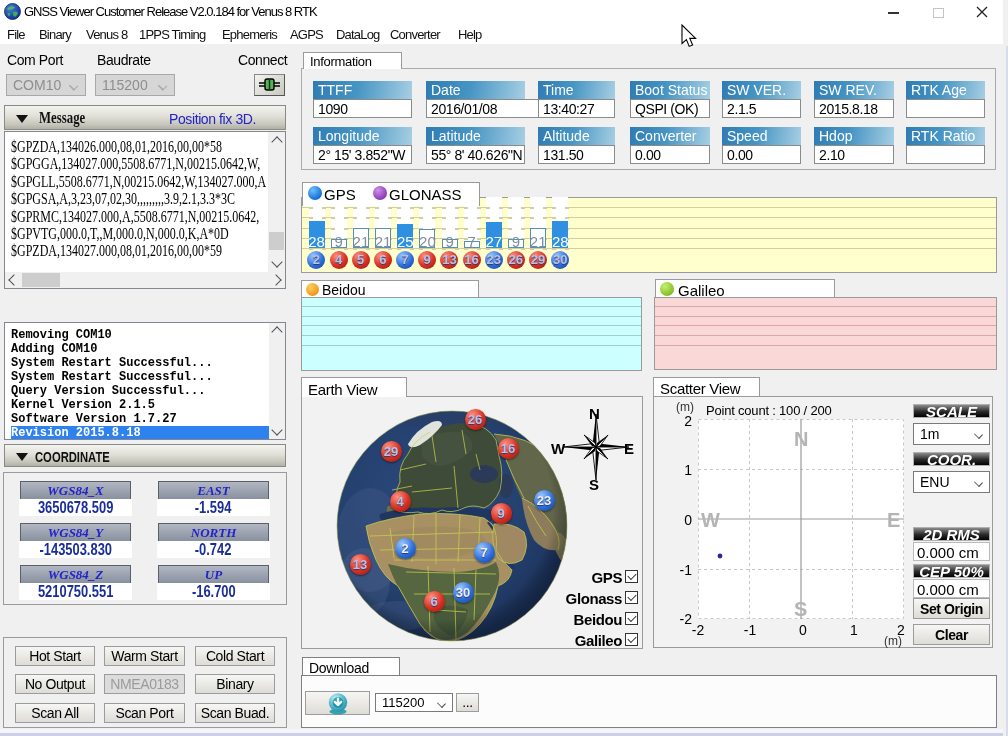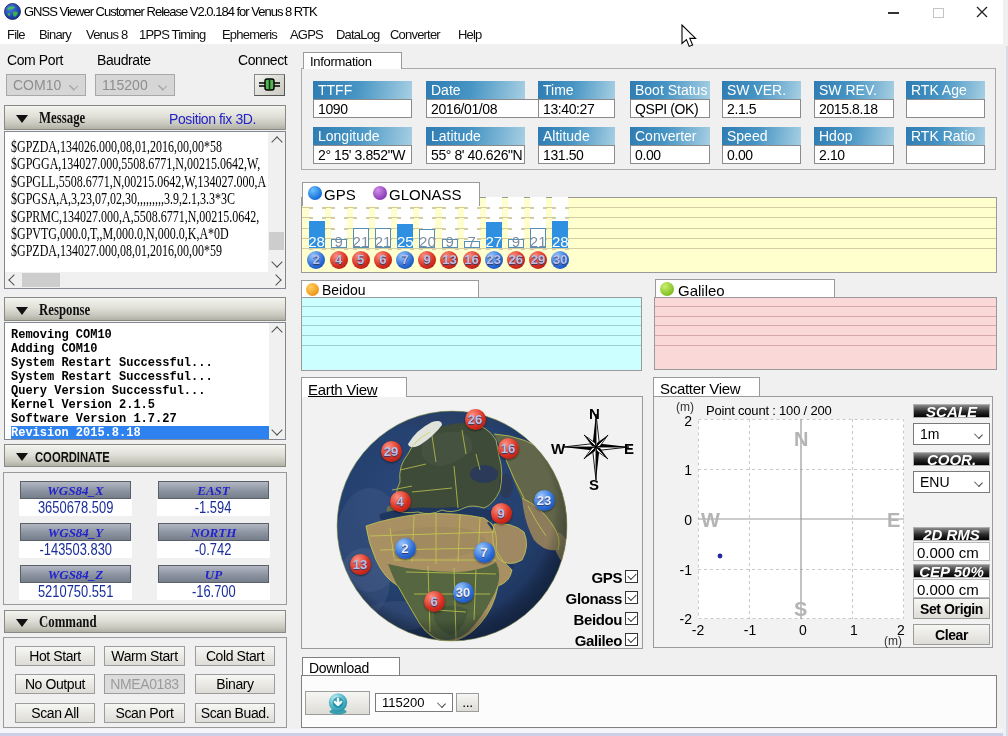--- a/index.html
+++ b/index.html
@@ -35,22 +35,22 @@
   .tab{box-sizing:border-box;background:#fff;border:1px solid #9a9a9a;border-bottom:none;
        font-size:14px;letter-spacing:-0.3px;color:#000;padding:2px 0 0 6px;}
   .gbox{box-sizing:border-box;border:1px solid #aaa;}
   
   .btn{box-sizing:border-box;border:1px solid #9c9c9c;background:linear-gradient(180deg,#f6f6f4,#dedcd6);
        font-size:14px;letter-spacing:-0.4px;color:#000;text-align:center;}
   
   .chead{box-sizing:border-box;border:1px solid #5a6068;
          background:linear-gradient(180deg,#b2b7c2 0%,#8c94a2 55%,#767e8c 100%);
          color:#2222cc;font-family:"Liberation Serif",serif;font-weight:bold;font-style:italic;
-         font-size:13px;text-align:center;height:18px;padding-top:1px;}
-  .cval{background:#fff;color:#1a2e99;font-size:17px;line-height:17px;text-align:center;height:17px;}
+         font-size:13px;text-align:center;height:30px;padding-top:1px;}
+  .cval{background:#fff;color:#1a2e99;font-size:17px;line-height:17px;text-align:center;height:17px;font-weight:bold;}
   
   .dkhead{box-sizing:border-box;border:1px solid #b0b0b0;
           background:linear-gradient(180deg,#8a8a8a 0%,#2a2a2a 55%,#000 100%);
           color:#fff;font-weight:bold;font-style:italic;font-size:15px;text-align:center;}
   .ball{position:absolute;border-radius:50%;text-align:center;font-weight:bold;}
   .cb{width:13px;height:13px;box-sizing:border-box;border:1.4px solid #333;background:#fff;}
   .cb:after{content:"";position:absolute;left:2px;top:2px;width:7px;height:4px;
      border-left:1.8px solid #333;border-bottom:1.8px solid #333;transform:rotate(-45deg);}
 </style>
 </head>
@@ -127,24 +127,20 @@
   <div class="abs" style="left:268px;top:132px;width:17px;height:140px;background:#f0f0f0;"></div>
   <div class="abs" style="left:273px;top:138px;width:7px;height:7px;border-right:1.4px solid #505050;border-bottom:1.4px solid #505050;transform:rotate(-135deg);"></div>
   <div class="abs" style="left:273px;top:258px;width:7px;height:7px;border-right:1.4px solid #505050;border-bottom:1.4px solid #505050;transform:rotate(45deg);"></div>
   <div class="abs" style="left:269px;top:232px;width:15px;height:18px;background:#cdcdcd;"></div>
 
   <div class="abs" style="left:5px;top:272px;width:280px;height:16px;background:#f0f0f0;"></div>
   <div class="abs" style="left:10px;top:276px;width:7px;height:7px;border-right:1.4px solid #505050;border-bottom:1.4px solid #505050;transform:rotate(135deg);"></div>
   <div class="abs" style="left:272px;top:276px;width:7px;height:7px;border-right:1.4px solid #505050;border-bottom:1.4px solid #505050;transform:rotate(-45deg);"></div>
   <div class="abs" style="left:22px;top:273px;width:38px;height:14px;background:#cdcdcd;"></div>
 
-  <div class="abs sech" style="left:4px;top:297px;width:282px;height:24px;">
-    <div class="tri"></div>
-      <div class="ttl">Response</div>
-  </div>
   <div class="abs box" style="left:4px;top:322px;width:282px;height:118px;"></div>
   <div class="abs" style="left:5px;top:323px;width:264px;height:116px;background:#fff;overflow:hidden;
        font-family:'Liberation Mono',monospace;font-size:12px;font-weight:700;line-height:14px;white-space:nowrap;padding:5px 0 0 6px;box-sizing:border-box;">
 Removing COM10<br>Adding COM10<br>System Restart Successful...<br>System Restart Successful...<br>Query Version Successful...<br>Kernel Version 2.1.5<br>Software Version 1.7.27<br><span style="background:#2e82f0;color:#fff;display:inline-block;width:262px;">Revision 2015.8.18</span>
   </div>
   <div class="abs" style="left:269px;top:323px;width:16px;height:116px;background:#f0f0f0;"></div>
   <div class="abs" style="left:273px;top:328px;width:7px;height:7px;border-right:1.4px solid #505050;border-bottom:1.4px solid #505050;transform:rotate(-135deg);"></div>
   <div class="abs" style="left:273px;top:426px;width:7px;height:7px;border-right:1.4px solid #505050;border-bottom:1.4px solid #505050;transform:rotate(45deg);"></div>
 
   <div class="abs sech" style="left:4px;top:444px;width:282px;height:23px;">
@@ -159,24 +155,20 @@
   <div class="abs cval" style="left:157px;top:499px;width:113px;"><span style="display:inline-block;transform:scaleX(0.76);transform-origin:50% 50%;">-1.594</span></div>
   <div class="abs chead" style="left:20px;top:523px;width:111px;">WGS84_Y</div>
   <div class="abs cval" style="left:19px;top:541px;width:113px;"><span style="display:inline-block;transform:scaleX(0.76);transform-origin:50% 50%;">-143503.830</span></div>
   <div class="abs chead" style="left:158px;top:523px;width:111px;">NORTH</div>
   <div class="abs cval" style="left:157px;top:541px;width:113px;"><span style="display:inline-block;transform:scaleX(0.76);transform-origin:50% 50%;">-0.742</span></div>
   <div class="abs chead" style="left:20px;top:565px;width:111px;">WGS84_Z</div>
   <div class="abs cval" style="left:19px;top:583px;width:113px;"><span style="display:inline-block;transform:scaleX(0.76);transform-origin:50% 50%;">5210750.551</span></div>
   <div class="abs chead" style="left:158px;top:565px;width:111px;">UP</div>
   <div class="abs cval" style="left:157px;top:583px;width:113px;"><span style="display:inline-block;transform:scaleX(0.76);transform-origin:50% 50%;">-16.700</span></div>
 
-  <div class="abs sech" style="left:4px;top:610px;width:282px;height:23px;">
-    <div class="tri" style="top:8px"></div>
-      <div class="ttl" style="top:2px;">Command</div>
-  </div>
   <div class="abs" style="left:3px;top:637px;width:284px;height:91px;box-sizing:border-box;border:1px solid #9a9a9a;background:#eff0ef;"></div>
   <div class="abs btn" style="left:15px;top:646px;width:80px;height:20px;line-height:19px;">Hot Start</div>
   <div class="abs btn" style="left:104px;top:646px;width:81px;height:20px;line-height:19px;">Warm Start</div>
   <div class="abs btn" style="left:195px;top:646px;width:80px;height:20px;line-height:19px;">Cold Start</div>
   <div class="abs btn" style="left:15px;top:674px;width:80px;height:20px;line-height:19px;">No Output</div>
   <div class="abs btn" style="left:104px;top:674px;width:81px;height:20px;line-height:19px;background:#dcdcdc;color:#9b9b9b;">NMEA0183</div>
   <div class="abs btn" style="left:195px;top:674px;width:80px;height:20px;line-height:19px;">Binary</div>
   <div class="abs btn" style="left:15px;top:703px;width:80px;height:20px;line-height:19px;">Scan All</div>
   <div class="abs btn" style="left:104px;top:703px;width:81px;height:20px;line-height:19px;">Scan Port</div>
   <div class="abs btn" style="left:195px;top:703px;width:80px;height:20px;line-height:19px;">Scan Buad.</div>
@@ -226,21 +218,21 @@
   <div class="abs tab" style="left:301px;top:280px;width:178px;height:17px;"></div>
   <div class="abs" style="left:306px;top:283px;width:13px;height:13px;border-radius:50%;background:radial-gradient(circle at 35% 30%,#ffd060,#f09818 70%,#b86c08);"></div>
   <div class="abs" style="left:322px;top:282px;font-size:14px;">Beidou</div>
 
   <div class="abs" style="left:654px;top:297px;width:343px;height:73px;box-sizing:border-box;border:1px solid #9a9a9a;background:#fbd8d8;" id="galbox"></div>
   <div class="abs tab" style="left:655px;top:279px;width:180px;height:18px;"></div>
   <div class="abs" style="left:660px;top:282px;width:14px;height:14px;border-radius:50%;background:radial-gradient(circle at 35% 30%,#c8ee70,#84c024 70%,#568a10);"></div>
   <div class="abs" style="left:678px;top:282px;font-size:15px;">Galileo</div>
 
   <div class="abs" style="left:301px;top:396px;width:342px;height:253px;box-sizing:border-box;border:1px solid #9a9a9a;background:#f2f2f2;"></div>
-  <div class="abs tab" style="left:301px;top:377px;width:106px;height:20px;font-size:15px;padding-top:3px;text-decoration:underline;">Earth View</div>
+  <div class="abs tab" style="left:301px;top:377px;width:106px;height:20px;font-size:15px;padding-top:3px;">Earth View</div>
   <svg class="abs" style="left:336px;top:410px;" width="232" height="232" viewBox="0 0 232 232">
     <defs>
       <radialGradient id="ocean" cx="0.42" cy="0.40" r="0.75">
         <stop offset="0" stop-color="#2c4a7e"></stop>
           <stop offset="0.55" stop-color="#24406e"></stop>
         <stop offset="0.85" stop-color="#1b2f55"></stop>
           <stop offset="1" stop-color="#15254a"></stop>
       </radialGradient>
       <clipPath id="gc">
           <circle cx="116" cy="116" r="115"></circle>

